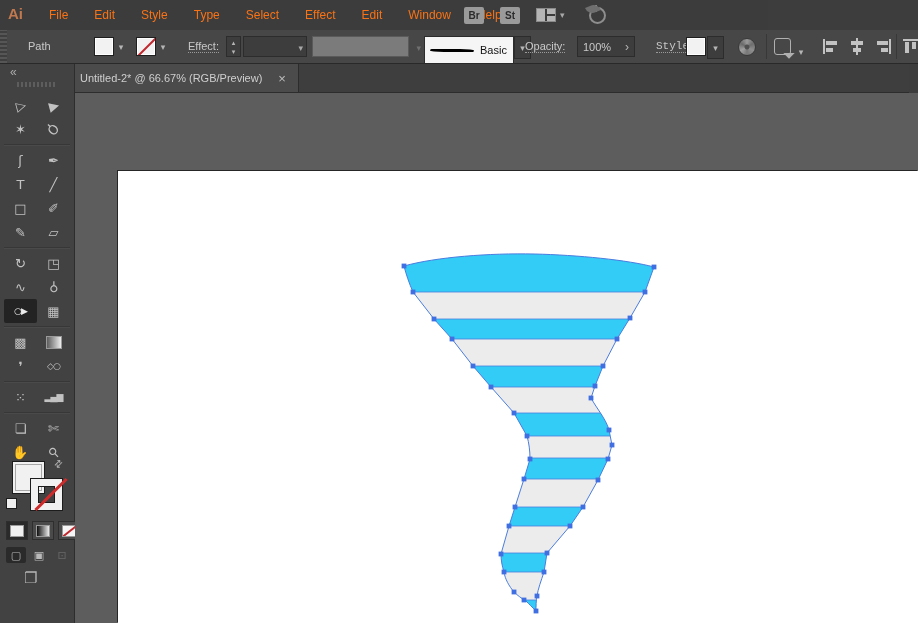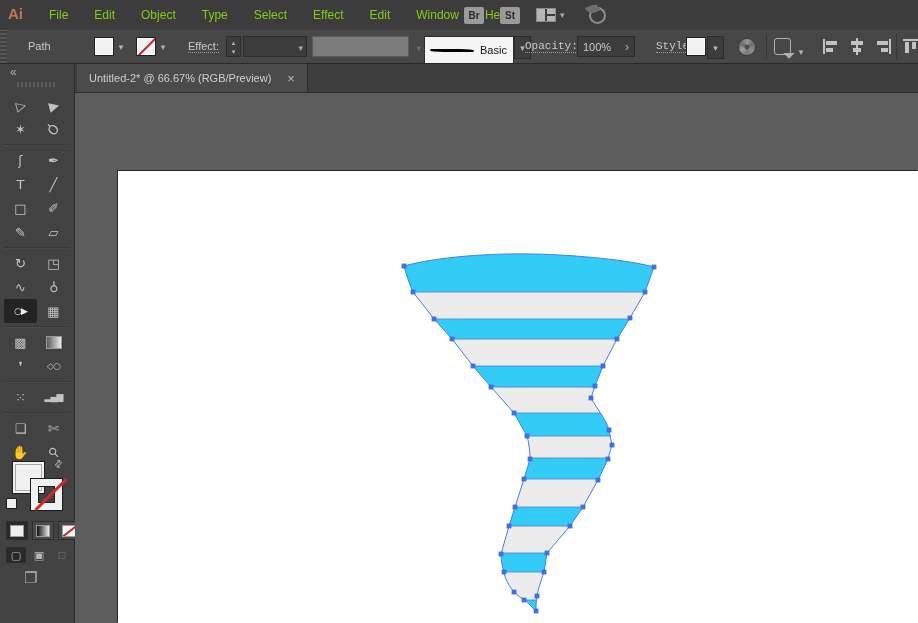--- a/index.html
+++ b/index.html
@@ -4,42 +4,42 @@
 <style>
   html,body{margin:0;padding:0;background:#222;}
   .app{position:relative;width:918px;height:623px;background:#3d3d3d;overflow:hidden;
        font-family:"Liberation Sans",sans-serif;-webkit-font-smoothing:antialiased;}
   .icon{font-family:"DejaVu Sans",sans-serif;font-style:normal;}
 
   
   .menubar{position:absolute;left:0;top:0;width:768px;height:30px;background:#3c3c3c;border-bottom:1px solid #2d2d2d;}
   .applogo{position:absolute;left:8px;top:5px;color:#c0794e;font-weight:bold;font-size:15px;letter-spacing:0;}
   .menus{position:absolute;left:36px;top:0;height:30px;display:flex;align-items:center;}
-  .menu{padding:0 13px;font-size:12px;color:#84cc16;}
+  .menu{padding:0 13px;font-size:12px;color:#f97316;}
   .mbright{position:absolute;left:464px;top:6px;height:18px;display:flex;align-items:center;}
   .mbtn{width:20px;height:17px;background:#9a9a9a;color:#2b2b2b;font-size:10px;font-weight:bold;
         display:flex;align-items:center;justify-content:center;border-radius:2px;margin-right:16px;}
   .wsicon{width:20px;height:14px;border:1px solid #8a8a8a;box-sizing:border-box;margin-right:4px;
      background:linear-gradient(#b5b5b5,#b5b5b5) left center/8px 100% no-repeat,
                 linear-gradient(#b5b5b5,#b5b5b5) right top/8px 5px no-repeat,
                 linear-gradient(#b5b5b5,#b5b5b5) right bottom/8px 5px no-repeat;}
   .chev{color:#a8a8a8;font-size:9px;font-family:"DejaVu Sans",sans-serif;}
   .pwricon{position:relative;width:13px;height:13px;border:2px solid #8e8e8e;border-radius:50%;margin-left:24px;}
   .pwricon::before{content:"";position:absolute;left:4.5px;top:-4px;width:2px;height:7px;background:#8e8e8e;box-shadow:0 0 0 2px #3c3c3c;}
   .pwricon::after{content:"";position:absolute;right:4px;top:-4px;width:14px;height:8px;background:#6f6f6f;border-radius:0 9px 0 9px;transform:rotate(-22deg);}
 
   
   .controlbar{position:absolute;left:0;top:30px;width:918px;height:33px;background:#474747;border-bottom:1px solid #292929;overflow:hidden;}
   .controlbar>*{position:absolute;}
   .cgrip{left:0;top:0;width:7px;height:33px;background:repeating-linear-gradient(0deg,#565656 0 2px,#3f3f3f 2px 4px);}
   .cblabel{top:10px;font-size:11px;color:#c9c9c9;}
   .dotted{border-bottom:1px dotted #9a9a9a;}
   .lab-path{left:12px;padding-left:16px;}
   .lab-stroke{left:188px;}
-  .lab-opacity{left:525px;font-family:Liberation Mono, monospace;}
+  .lab-opacity{left:525px;}
   .lab-style{left:656px;font-family:Liberation Mono, monospace;}
   .swatch{top:7px;width:20px;height:19px;background:#f2f2f2;border:1px solid #1f1f1f;box-sizing:border-box;box-shadow:inset 0 0 0 1px #fff;}
   .sw-fill{left:94px;}
   .sw-stroke{left:136px;position:absolute;overflow:hidden;}
   .sw-stroke::after{content:"";position:absolute;left:-4px;top:8px;width:28px;height:2px;background:#c1272d;transform:rotate(-45deg);}
   .sw-style{left:686px;}
   .ddchev{top:7px;width:14px;height:19px;display:flex;align-items:center;justify-content:center;color:#b5b5b5;font-size:9px;font-family:"DejaVu Sans",sans-serif;}
   .dc1{left:114px;} .dc2{left:156px;} .dc3{left:514px;top:6px;height:21px;background:#3d3d3d;border:1px solid #2c2c2c;width:15px;}
   .dc4{left:707px;top:6px;height:21px;background:#3d3d3d;border:1px solid #2c2c2c;width:15px;}
   .stepper{left:226px;top:6px;width:15px;height:21px;background:#3d3d3d;border:1px solid #2c2c2c;color:#b5b5b5;
@@ -61,21 +61,21 @@
                  conic-gradient(#9a9a9a,#6e6e6e,#8f8f8f,#777,#a0a0a0,#6a6a6a,#9a9a9a);}
   .vdiv{top:4px;width:1px;height:25px;background:#383838;}
   .vd1{left:766px;} .vd2{left:896px;}
   .isolate{left:774px;top:8px;width:17px;height:17px;border:1px solid #b0b0b0;border-radius:3px;box-sizing:border-box;}
   .isolate::after{content:"";position:absolute;right:-3px;bottom:-3px;width:0;height:0;border-left:8px solid transparent;border-bottom:8px solid #b0b0b0;transform:rotate(45deg);}
   .iso-chev{left:794px;top:12px;}
   .alignbtn{top:8px;width:18px;height:17px;}
   .al1{left:822px;} .al2{left:848px;} .al3{left:874px;} .al4{left:902px;}
 
   
-  .tabbar{position:absolute;left:75px;top:64px;width:843px;height:29px;background:#3e3e3e;border-bottom:1px solid #2d2d2d;box-sizing:border-box;}
+  .tabbar{position:absolute;left:66px;top:64px;width:843px;height:29px;background:#3e3e3e;border-bottom:1px solid #2d2d2d;box-sizing:border-box;}
   .tab{position:absolute;left:2px;top:0;height:28px;background:#4b4b4b;display:flex;align-items:center;
        padding:0 12px;font-size:11px;color:#cfcfcf;border-right:1px solid #2c2c2c;}
   .tab .close{margin-left:16px;color:#bdbdbd;font-size:13px;line-height:1;}
 
   
   .toolbar{position:absolute;left:0;top:64px;width:75px;height:559px;background:#424242;border-right:1px solid #2d2d2d;box-sizing:border-box;}
   .collapse{position:absolute;left:10px;top:1px;color:#adadad;font-size:12px;}
   .tbgrip{position:absolute;left:17px;top:18px;width:40px;height:5px;
           background:repeating-linear-gradient(90deg,#5d5d5d 0 2px,rgba(0,0,0,0) 2px 4px);}
   .tools{position:absolute;left:4px;top:26px;width:66px;}
@@ -121,21 +121,21 @@
 </head>
 <body>
 
 <div class="app">
 
   <header class="menubar">
     <span class="applogo">Ai</span>
     <nav class="menus">
       <span class="menu">File</span>
       <span class="menu">Edit</span>
-      <span class="menu">Object</span>
+      <span class="menu">Style</span>
       <span class="menu">Type</span>
       <span class="menu">Select</span>
       <span class="menu">Effect</span>
       <span class="menu">Edit</span>
       <span class="menu">Window</span>
       <span class="menu">Help</span>
     </nav>
     <div class="mbright">
       <span class="mbtn">Br</span>
       <span class="mbtn">St</span>

